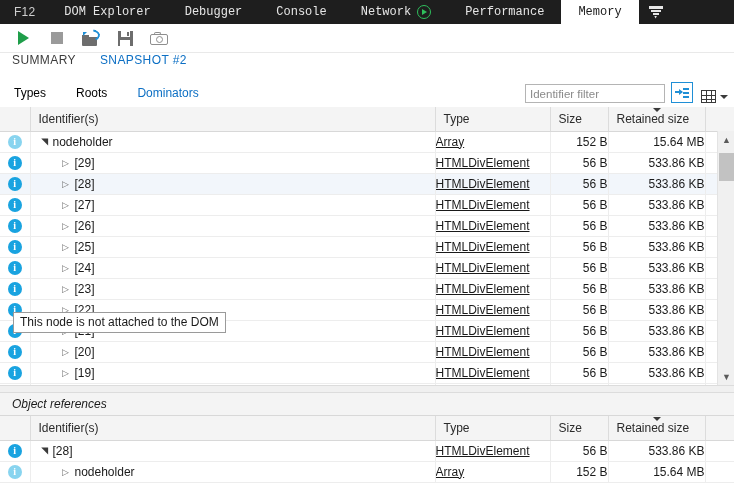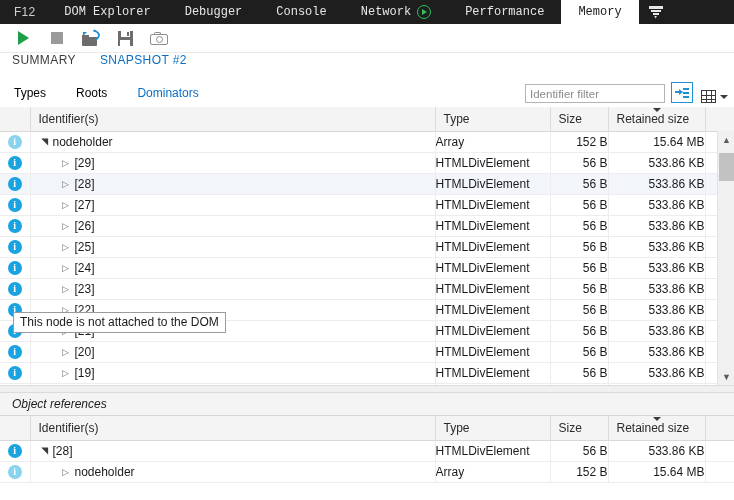--- a/index.html
+++ b/index.html
@@ -307,21 +307,21 @@
     border-right: 1px solid #ededed;
     padding: 0;
     box-sizing: border-box;
     white-space: nowrap;
     overflow: hidden;
     cursor: default;
   }
   .tbl tbody td.last { border-right: none; }
   .tbl tbody tr.alt td { background: #f2f6fb; }
   .td-id { padding-left: 8px; }
-  .td-ty { padding-left: 8px; }
+  .td-ty { padding-left: 8px; text-decoration: underline; }
   .td-num { text-align: right; padding-right: 10px; }
 
   .ico-cell { text-align: center; vertical-align: middle; }
   .info-ico {
     display: inline-block;
     width: 14px; height: 14px;
     border-radius: 50%;
     background: #19a3e0;
     color: #ffffff;
     font-size: 10px;

